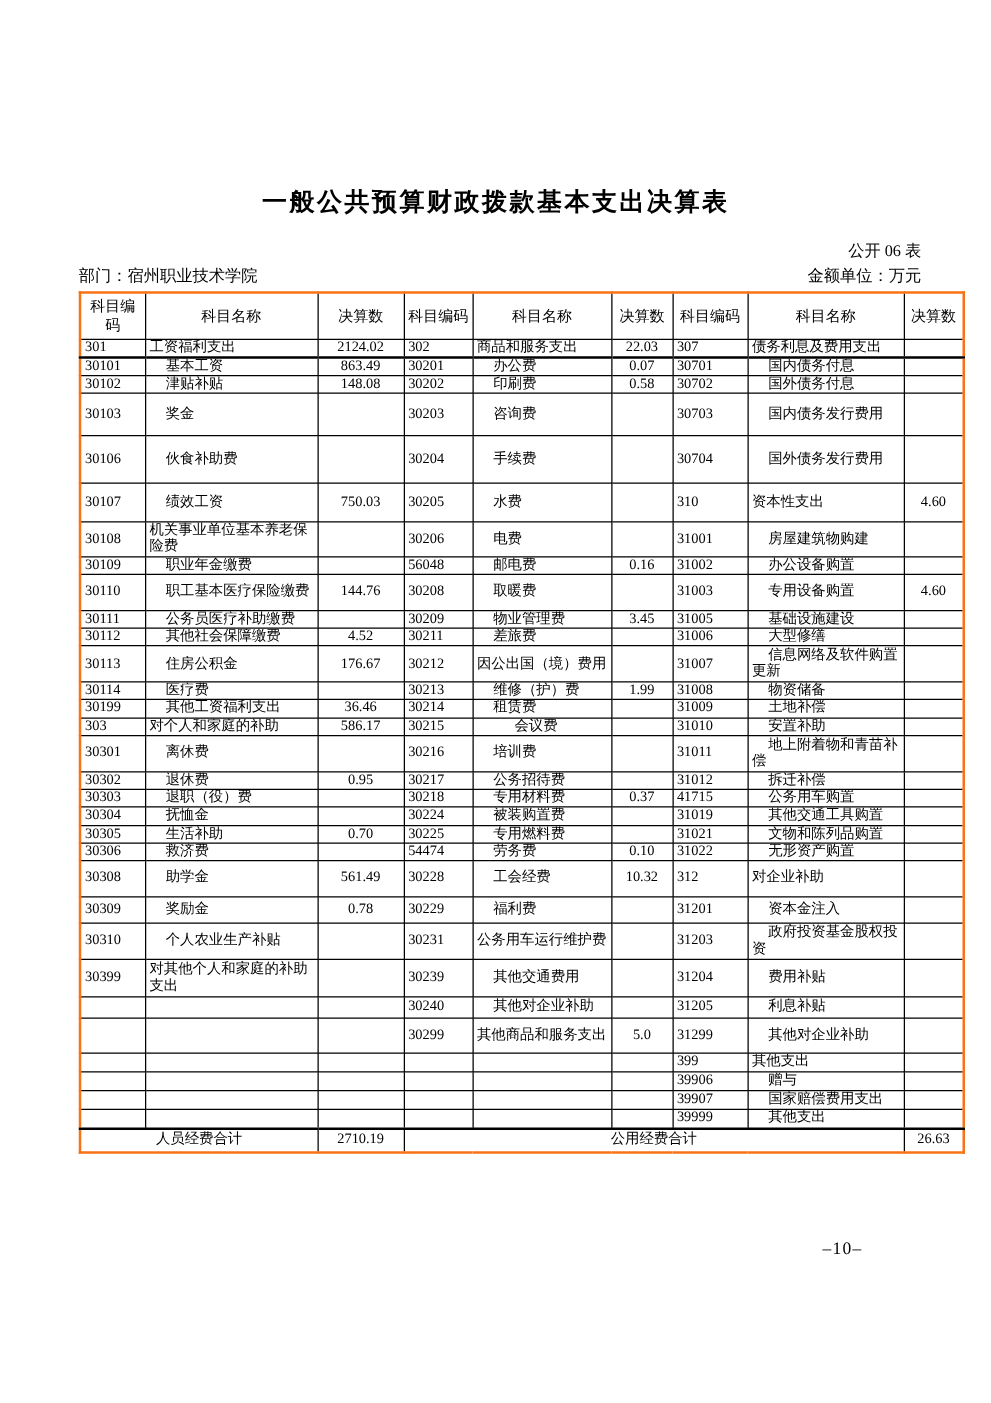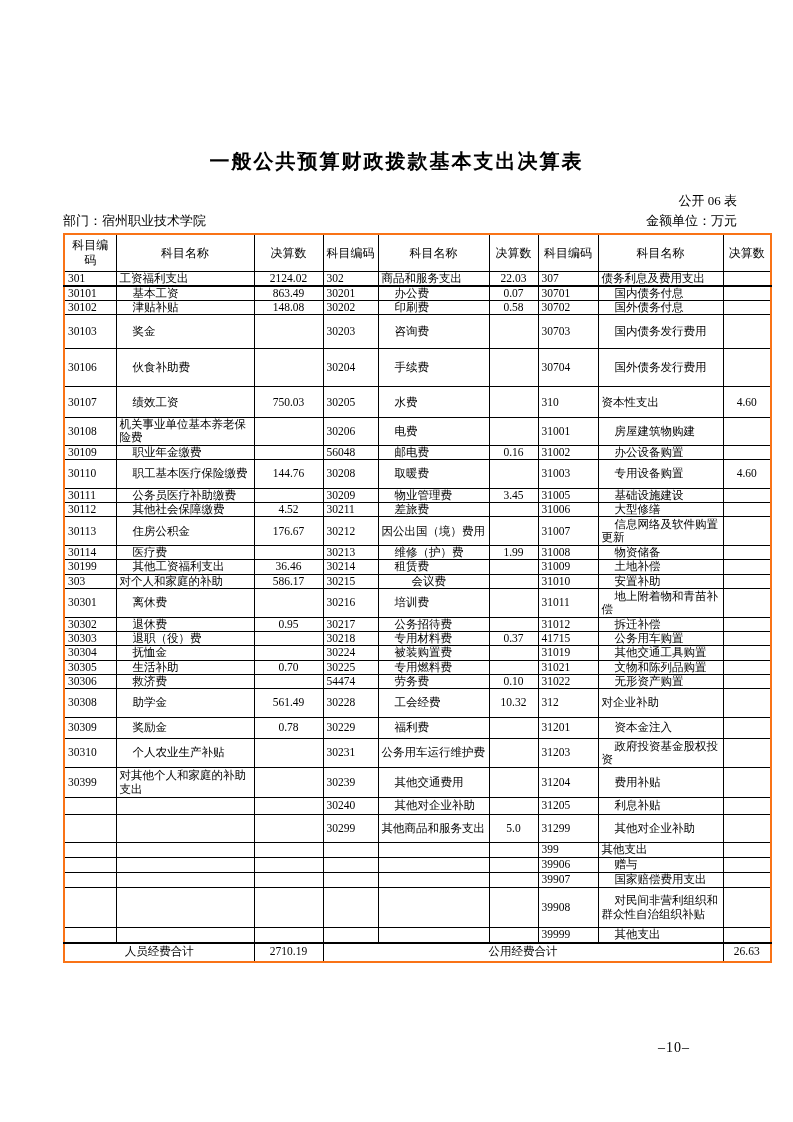--- a/index.html
+++ b/index.html
@@ -40,21 +40,21 @@
   table.budget { border:2px solid #f97316; }
   table.budget thead tr { height:37px; }
   table.budget th { text-align:center; font-size:12px; line-height:1.2; }
   thead tr th { border-bottom:1.5px solid #000; }
   tr.first-body td { border-bottom:2px solid #000;margin-left:48px; }
   td.code { text-align:left; padding-left:5px; }
   td.name { text-align:left; }
   td.val  { text-align:center; }
   tr.total-row td { border-top:2px solid #000; height:17px; text-align:center; }
   .page-no {
-    position:absolute; right:103px; top:1040px;
+    position:absolute; right:103px; top:992px;
     font-size:14px; letter-spacing:1px;
   }
 </style>
 </head>
 <body>
 
 <div class="page">
   <div class="doc-title">一般公共预算财政拨款基本支出决算表</div>
   <div class="form-no">公开 06 表</div>
   <div class="meta-line">
@@ -410,31 +410,20 @@
           <td class="code"></td>
           <td class="name" style="text-indent: 0px;"></td>
           <td class="val"></td>
           <td class="code"></td>
           <td class="name" style="text-indent: 0px;"></td>
           <td class="val"></td>
           <td class="code">39907</td>
           <td class="name" style="text-indent: 13px;">国家赔偿费用支出</td>
           <td class="val"></td>
         </tr>
-        <tr style="height: 40px;">
-          <td class="code"></td>
-          <td class="name" style="text-indent: 0px;"></td>
-          <td class="val"></td>
-          <td class="code"></td>
-          <td class="name" style="text-indent: 0px;"></td>
-          <td class="val"></td>
-          <td class="code">39908</td>
-          <td class="name" style="text-indent: 13px;">对民间非营利组织和群众性自治组织补贴</td>
-          <td class="val"></td>
-        </tr>
         <tr style="height: 15px;">
           <td class="code"></td>
           <td class="name" style="text-indent: 0px;"></td>
           <td class="val"></td>
           <td class="code"></td>
           <td class="name" style="text-indent: 0px;"></td>
           <td class="val"></td>
           <td class="code">39999</td>
           <td class="name" style="text-indent: 13px;">其他支出</td>
           <td class="val"></td>

